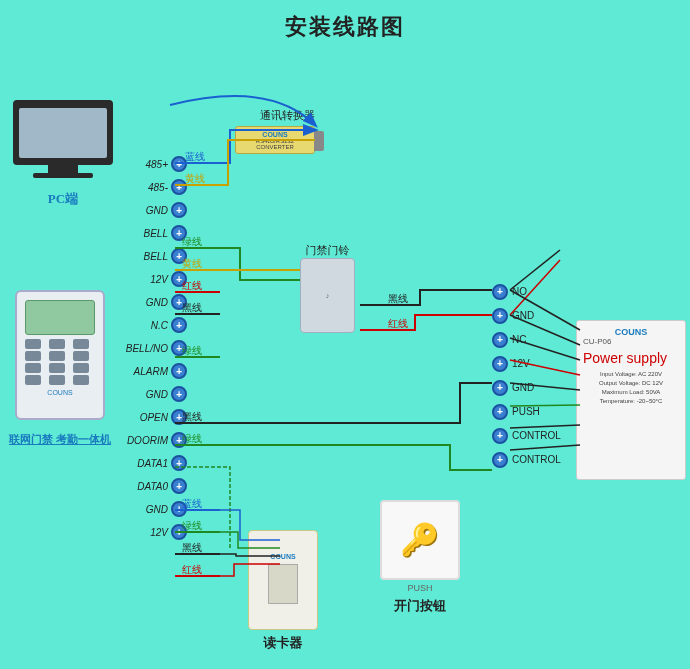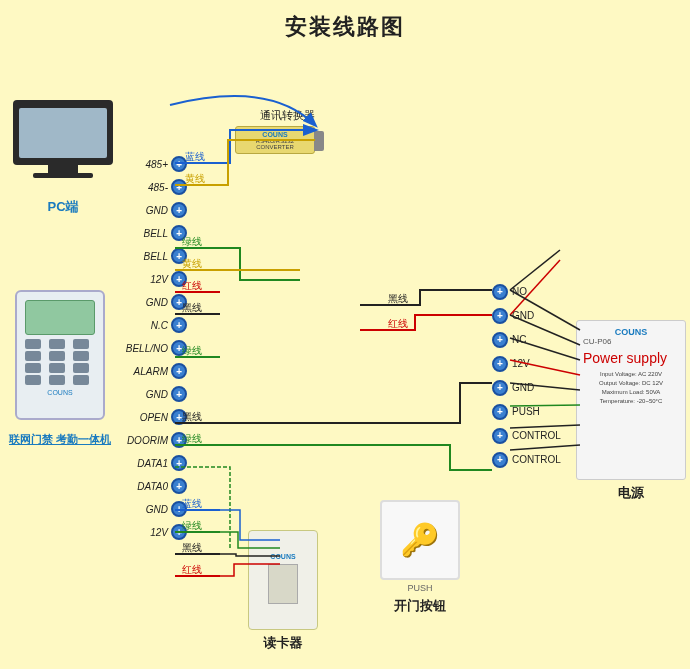--- a/index.html
+++ b/index.html
@@ -7,21 +7,21 @@
       background: #fff;
       font-family: 'SimHei', 'Microsoft YaHei', Arial, sans-serif;
       width: 690px;
       height: 669px;
       overflow: hidden;
       position: relative;
     }
     .page {
       width: 690px;
       height: 669px;
-      background: #fef9c3;
+      background: #5eead4;
       position: relative;
     }
     .title {
       text-align: center;
       font-size: 22px;
       font-weight: bold;
       color: #222;
       padding: 12px 0 6px 0;
       letter-spacing: 2px;
     }
@@ -68,21 +68,22 @@
       width: 60px;
       height: 5px;
       background: #2a2a2a;
       border-radius: 2px;
       margin: 0 auto;
     }
     .pc-label {
       font-size: 13px;
       color: #1a7bbf;
       font-weight: bold;
-      margin-top: 20px;
+      margin-top: 12px;
+      font-family: Liberation Serif, serif;
     }
 
     
     .controller-box {
       position: absolute;
       left: 5px;
       top: 240px;
       width: 110px;
       text-align: center;
     }
@@ -521,20 +522,26 @@
       <div class="comm-device">
         <div style="text-align:center">
           <div style="font-size:7px;font-weight:bold;color:#1a7bbf;">COUNS</div>
           <div style="font-size:6px;color:#444;">RS485/RS232<br>CONVERTER</div>
         </div>
 
         <div style="position:absolute;right:-10px;top:4px;width:10px;height:20px;background:#888;border-radius:0 2px 2px 0;"></div>
       </div>
     </div>
 
+    <div class="doorbell-box">
+      <div class="doorbell-label">门禁门铃</div>
+      <div class="doorbell-device">
+        <div style="font-size:7px;color:#666;text-align:center;">♪</div>
+      </div>
+    </div>
 
 
     <div class="right-panel" id="rightPanel">
     <div class="rpanel-row">
           <div class="rpanel-connector">+</div>
           <div class="rpanel-label">NO</div>
         </div>
         <div class="rpanel-row">
           <div class="rpanel-connector">+</div>
           <div class="rpanel-label">GND</div>
@@ -570,21 +577,20 @@
         <div class="power-brand">COUNS</div>
         <div class="power-model">CU-P06</div>
         <div class="power-supply-text">Power supply</div>
         <div class="power-specs">
           Input Voltage: AC 220V<br>
           Output Voltage: DC 12V<br>
           Maximum Load: 50VA<br>
           Temperature: -20~50°C
         </div>
       </div>
-      <div class="power-label">电源</div>
     </div>
 
     <div class="reader-box">
       <div class="reader-device">
         <div style="font-size:7px;color:#1a7bbf;font-weight:bold;">COUNS</div>
         <div style="width:30px;height:40px;background:#d8d8c8;border:1px solid #aaa;margin:4px auto;"></div>
       </div>
       <div class="reader-label">读卡器</div>
     </div>
 

